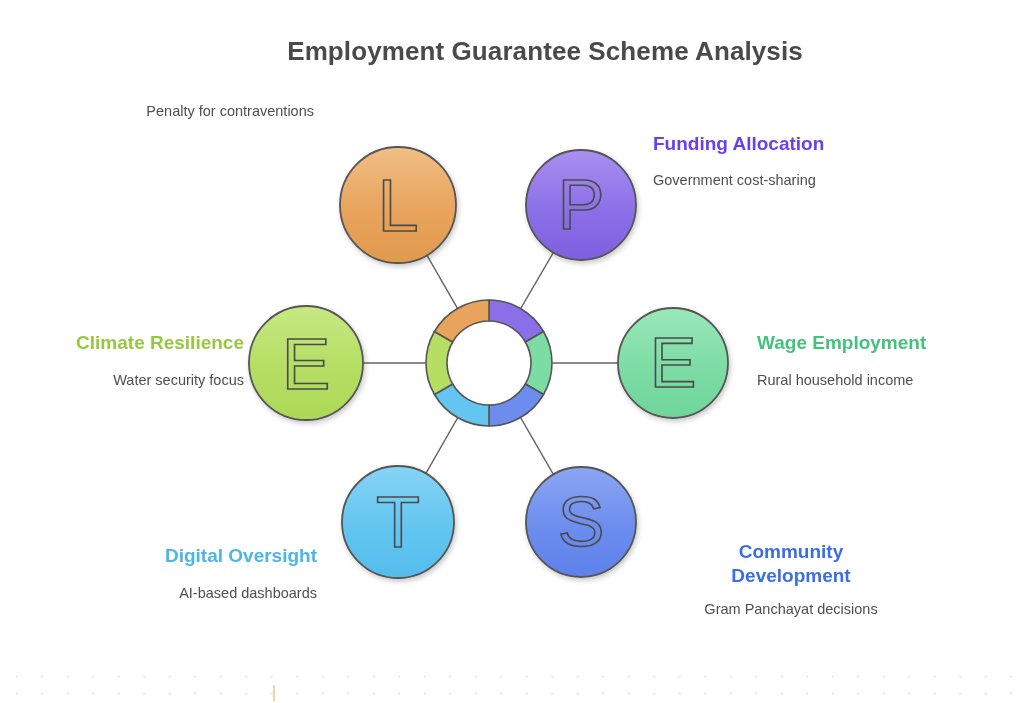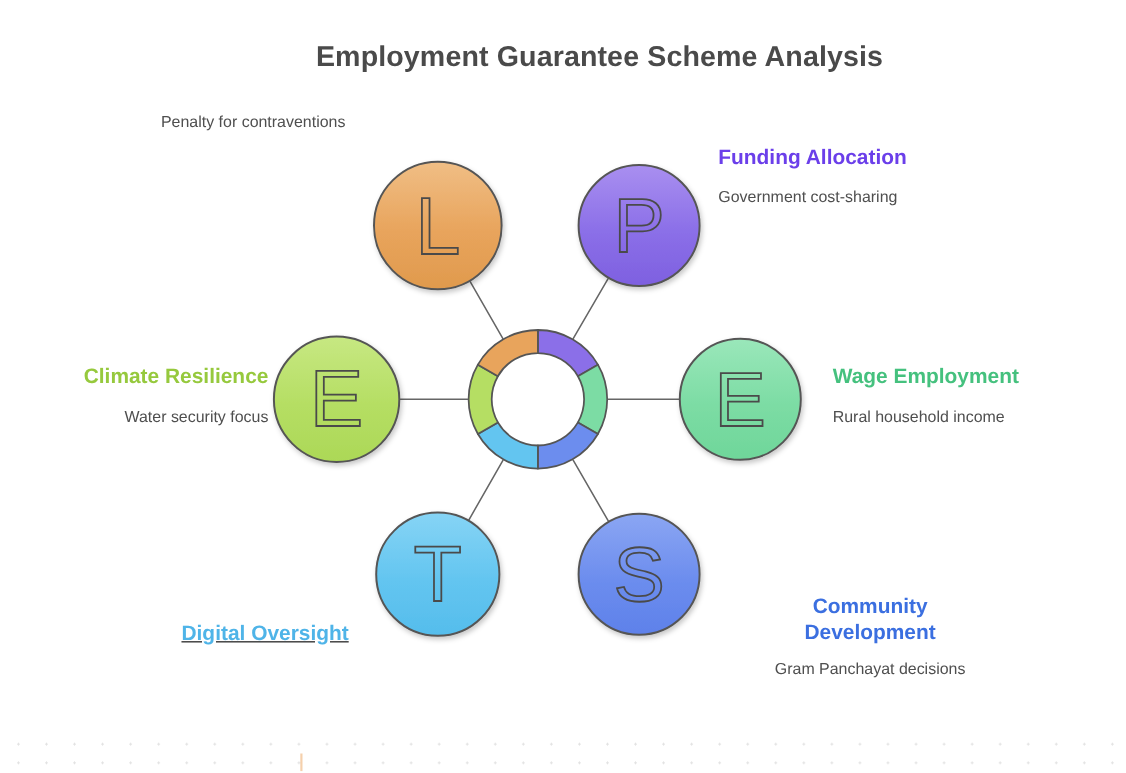--- a/index.html
+++ b/index.html
@@ -71,21 +71,21 @@
 
   #lbl-funding { left: 641px; top: 132px; width: 300px; margin-left: 12px; }
   #lbl-funding .lbl-desc { margin-top: 15px; }
 
   #lbl-climate { right: 780px; top: 331px; width: 260px; }
   #lbl-climate .lbl-desc { margin-top: 16px; }
 
   #lbl-wage { left: 757px; top: 331px; width: 280px; }
   #lbl-wage .lbl-desc { margin-top: 16px; }
 
-  #lbl-digital { right: 707px; top: 565px; width: 270px; text-decoration: underline; }
+  #lbl-digital { right: 707px; top: 544px; width: 270px; }
   #lbl-digital .lbl-desc { margin-top: 16px; }
 
   #lbl-community { left: 661px; top: 540px; width: 260px; text-align: center; }
   #lbl-community .lbl-desc { margin-top: 12px; }
 
   
   #dot-strip {
     position: absolute;
     left: 0;
     bottom: 0;
@@ -213,20 +213,21 @@
     <p class="lbl-desc">Water security focus</p>
   </div>
 
   <div class="label-block align-left" id="lbl-wage">
     <p class="lbl-title" style="color: rgb(69, 193, 126);">Wage Employment</p>
     <p class="lbl-desc">Rural household income</p>
   </div>
 
   <div class="label-block align-right" id="lbl-digital">
     <p class="lbl-title" style="color: rgb(79, 180, 232);">Digital Oversight</p>
+    <p class="lbl-desc">AI-based dashboards</p>
   </div>
 
   <div class="label-block align-left" id="lbl-community">
     <p class="lbl-title" style="color: rgb(59, 111, 224);">Community<br>Development</p>
     <p class="lbl-desc">Gram Panchayat decisions</p>
   </div>
 
   <div id="dot-strip">
     <div id="dot-accent"></div>
   </div>

